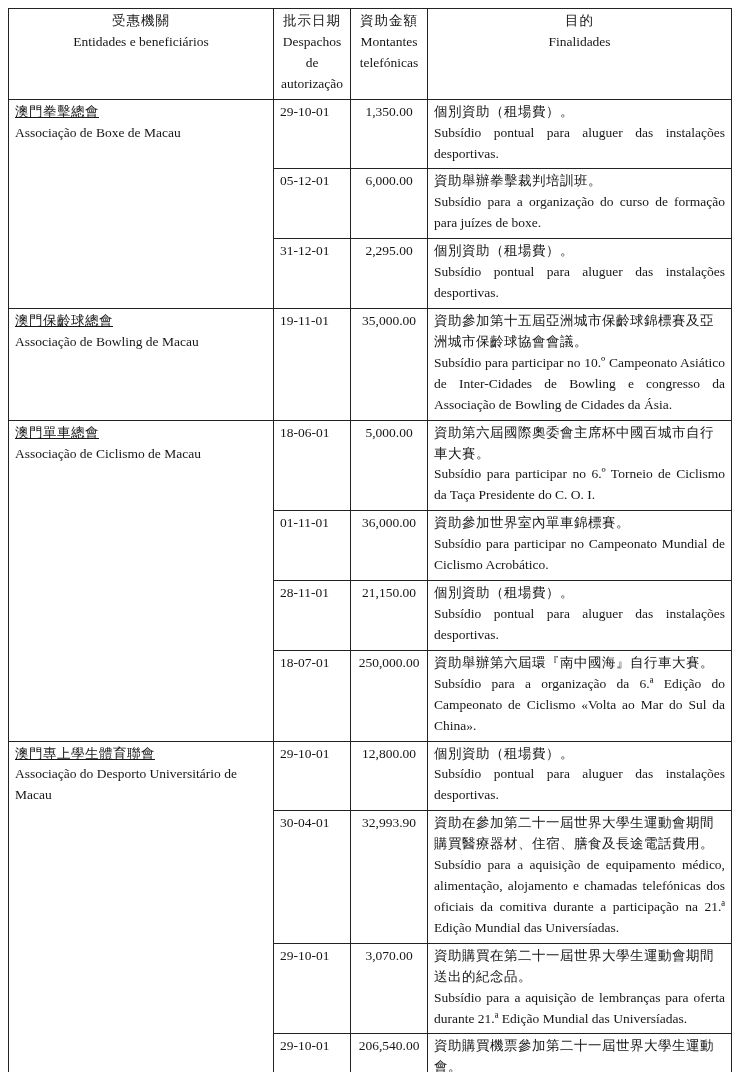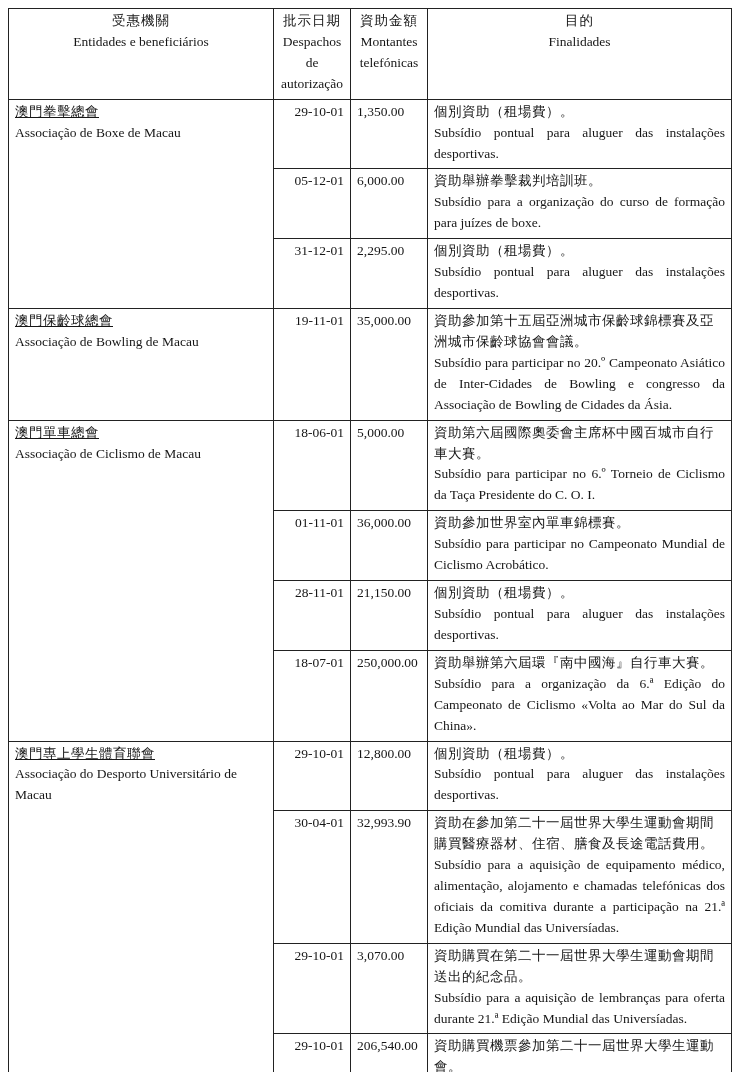--- a/index.html
+++ b/index.html
@@ -37,25 +37,25 @@
     padding: 5px 4px 7px 4px;
   }
   thead .zh {
     letter-spacing: 1px;
   }
   td.entity-cell .zh {
     letter-spacing: 0.5px;
     text-decoration: underline;
   }
   td.date-cell {
-    text-align: right;
+    text-align: left;
     white-space: nowrap;
   }
   td.amount-cell {
-    text-align: left;
+    text-align: center;
     white-space: nowrap;
   }
   td.purpose-cell .zh {
     letter-spacing: 0.5px;
   }
   td.purpose-cell .pt {
     text-align: justify;
   }
   col.c-entity  { width: 265px; }
   col.c-date    { width: 77px; }
@@ -126,21 +126,21 @@
         </tr>
         <tr>
           <td class="entity-cell" rowspan="1">
             <div class="zh">澳門保齡球總會</div>
             <div class="pt">Associação de Bowling de Macau</div>
           </td>
           <td class="date-cell">19-11-01</td>
           <td class="amount-cell">35,000.00</td>
           <td class="purpose-cell">
             <div class="zh">資助參加第十五屆亞洲城市保齡球錦標賽及亞洲城市保齡球協會會議。</div>
-            <div class="pt">Subsídio para participar no 20.º Campeonato Asiático de Inter-Cidades de Bowling e congresso da Associação de Bowling de Cidades da Ásia.</div>
+            <div class="pt">Subsídio para participar no 10.º Campeonato Asiático de Inter-Cidades de Bowling e congresso da Associação de Bowling de Cidades da Ásia.</div>
           </td>
         </tr>
         <tr>
           <td class="entity-cell" rowspan="4">
             <div class="zh">澳門單車總會</div>
             <div class="pt">Associação de Ciclismo de Macau</div>
           </td>
           <td class="date-cell">18-06-01</td>
           <td class="amount-cell">5,000.00</td>
           <td class="purpose-cell">

